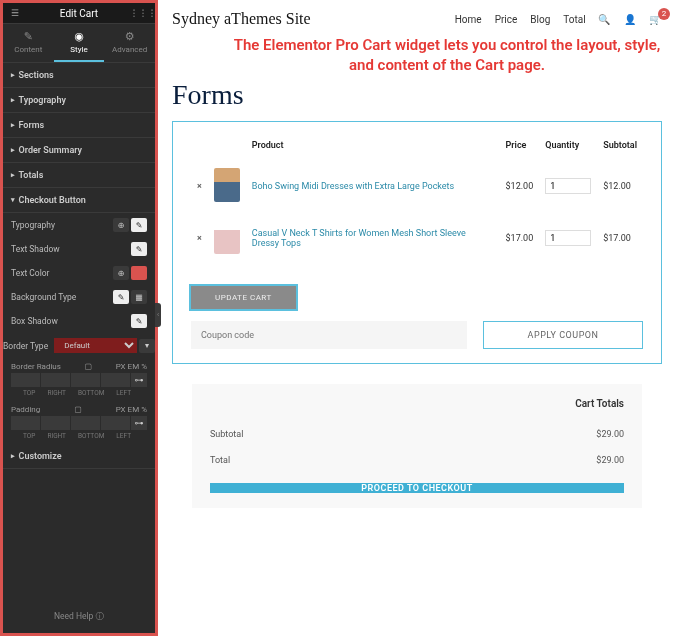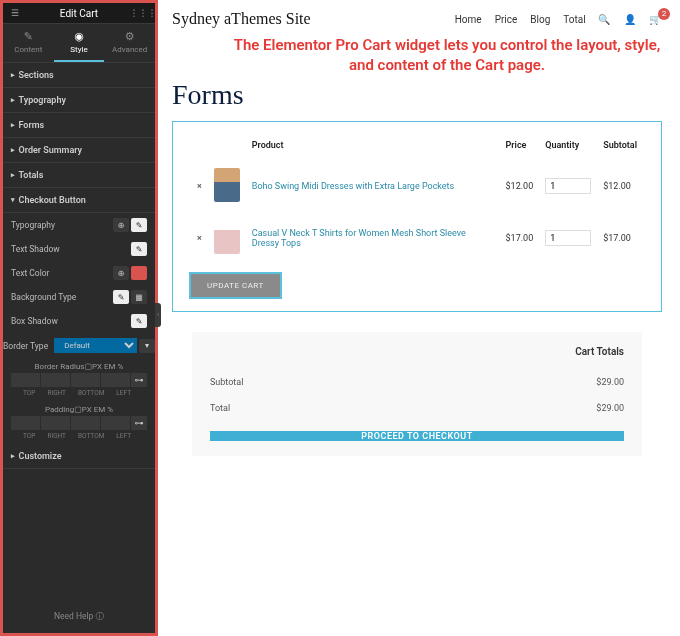--- a/index.html
+++ b/index.html
@@ -20,22 +20,22 @@
 .sb-row { display: flex; align-items: center; justify-content: space-between; padding: 5px 8px; font-size: 8.5px; }
 .sb-row-label { color: #bbb; }
 .sb-controls { display: flex; gap: 2px; }
 .sb-ctrl { width: 16px; height: 14px; background: #3a3a3a; border-radius: 2px; display: flex; align-items: center; justify-content: center; font-size: 8px; cursor: pointer; }
 .sb-ctrl.light { background: #eee; color: #333; }
 .sb-ctrl.red { background: #d9534f; color: #fff; }
 .sb-toggle-row { display: flex; padding: 4px 8px; gap: 0; }
 .sb-toggle { flex: 1; padding: 4px 0; text-align: center; background: #3a3a3a; font-size: 7.5px; cursor: pointer; }
 .sb-toggle.active { background: #555; }
 .sb-select-row { display: flex; align-items: center; justify-content: space-between; padding: 5px 0; font-size: 8.5px; }
-.sb-select { background: #0369a1; color: #ccc; border: none; padding: 2px 6px; font-size: 8px; flex: 1; margin-left: 6px; }
-.sb-dim-row { display: flex; justify-content: center; padding: 4px 8px 2px; font-size: 8px; color: #999; align-items:center; }
+.sb-select { background: #7f1d1d; color: #ccc; border: none; padding: 2px 6px; font-size: 8px; flex: 1; margin-left: 6px; }
+.sb-dim-row { display: flex; justify-content: space-between; padding: 4px 8px 2px; font-size: 8px; color: #999; align-items:center; }
 .sb-dim-unit { display:flex; gap:2px; align-items:center; }
 .sb-dim-labels { display: flex; padding: 0 8px 4px; }
 .sb-dim-labels span { flex: 1; text-align: center; font-size: 6.5px; color: #777; margin-left: 12px; }
 .sb-dim-input { display: flex; padding: 0 8px 2px; gap:1px; }
 .sb-dim-input input { flex:1; width: 20%; background: #3a3a3a; border: none; height: 14px; color: #ccc; font-size: 8px; text-align:center; }
 .sb-link-box { width:16px; height:14px; background:#3a3a3a; display:flex; align-items:center; justify-content:center; }
 .sb-footer { margin-top: auto; padding: 10px; text-align: center; color: #888; font-size: 8.5px; }
 .sb-handle { position: absolute; right: -6px; top: 300px; width: 6px; height: 24px; background: #3a3a3a; border-radius: 0 3px 3px 0; display:flex; align-items:center; justify-content:center; font-size:7px; color:#888; }
 
 
@@ -52,21 +52,21 @@
 .cart-table { width: 100%; border-collapse: collapse; font-size: 9px; }
 .cart-table th { text-align: left; padding: 4px 6px 10px; font-weight: 600; color: #222; }
 .cart-table th:nth-child(4), .cart-table th:nth-child(5), .cart-table th:nth-child(6) { text-align: left; }
 .cart-table td { padding: 8px 6px; vertical-align: middle; }
 .remove-x { font-weight: bold; cursor: pointer; color: #666; }
 .prod-img { width: 26px; height: 34px; background: #ddd; display: inline-block; border-radius:2px; }
 .prod-img.a { background: linear-gradient(#d4a574 40%, #4a6a8a 40%); }
 .prod-img.b { background: linear-gradient(#fff 30%, #e8c4c4 30%); }
 .prod-link { color: #2b8aa8; text-decoration: none; font-size: 9px; }
 .qty-input { width: 46px; padding: 2px 4px; border: 1px solid #ddd; font-size: 9px; }
-.update-btn { background: #8a8a8a; color: #eee; border: none; padding: 7px 16px; font-size: 8px; margin-top: 10px; cursor: pointer; box-shadow: 0 0 0 2px #5bc0de; letter-spacing:0.5px; }
+.update-btn { background: #8a8a8a; color: #eee; border: none; padding: 7px 24px; font-size: 8px; margin-top: 22px; cursor: pointer; box-shadow: 0 0 0 2px #5bc0de; letter-spacing:0.5px; }
 .coupon-row { display: flex; gap: 16px; margin-top: 12px; }
 .coupon-input { flex: 1; padding: 8px 10px; border: none; background: #f5f5f5; font-size: 9px; color: #999; }
 .apply-btn { width: 160px; border: 1px solid #5bc0de; background: #fff; color: #666; padding: 8px; font-size: 9px; letter-spacing: 0.5px; cursor: pointer; }
 .totals-box { background: #f8f8f8; padding: 14px 18px; margin: 0 20px; }
 .totals-title { font-weight: 600; font-size: 10px; margin-bottom: 12px; text-align: right; }
 .totals-row { display: flex; justify-content: space-between; padding: 8px 0; font-size: 9px; color: #555; }
 .checkout-btn { width: 100%; background: #3fb0d4; color: #fff; border: none; padding: 0; font-size: 9px; font-weight: 600; letter-spacing: 0.5px; margin-top: 10px; cursor: pointer; }
 </style>
 </head>
 <body>
@@ -248,20 +248,24 @@
             <td><span class="remove-x">×</span></td>
             <td><span class="prod-img b"></span></td>
             <td><a class="prod-link">Casual V Neck T Shirts for Women Mesh Short Sleeve Dressy Tops</a></td>
             <td>$17.00</td>
             <td><input class="qty-input" value="1" style=""></td>
             <td>$17.00</td>
           </tr>
         </tbody>
       </table>
       <button class="update-btn">UPDATE CART</button>
+      <div class="coupon-row">
+        <input class="coupon-input" placeholder="Coupon code" style="">
+        <button class="apply-btn">APPLY COUPON</button>
+      </div>
     </div>
 
     <div class="totals-box">
       <div class="totals-title">Cart Totals</div>
       <div class="totals-row">
         <span>Subtotal</span>
         <span>$29.00</span>
       </div>
       <div class="totals-row">
         <span>Total</span>

